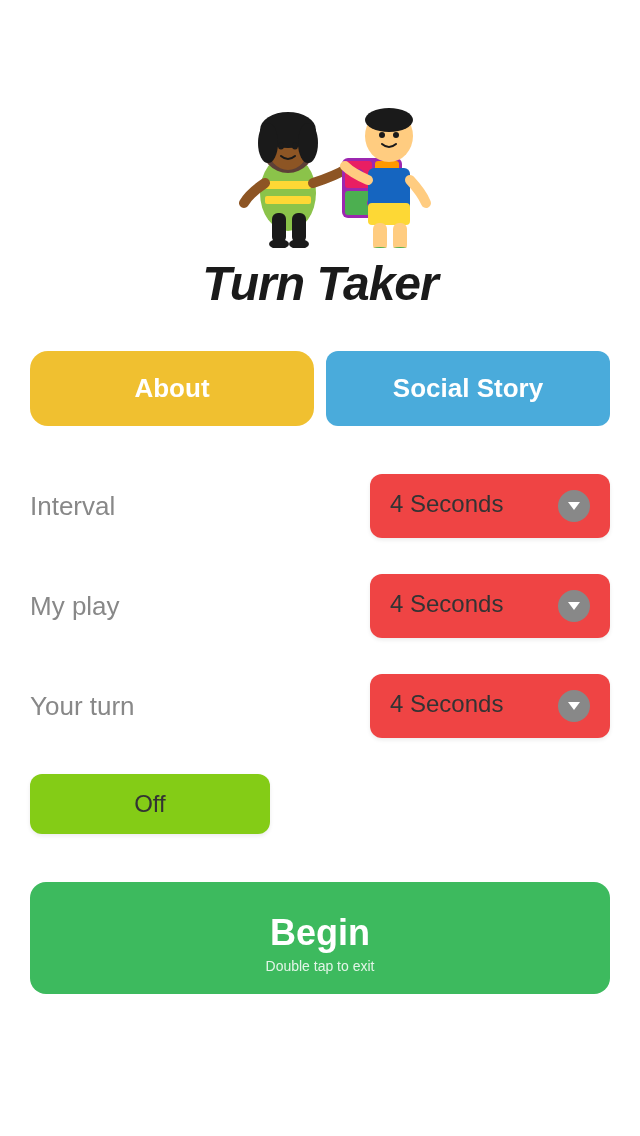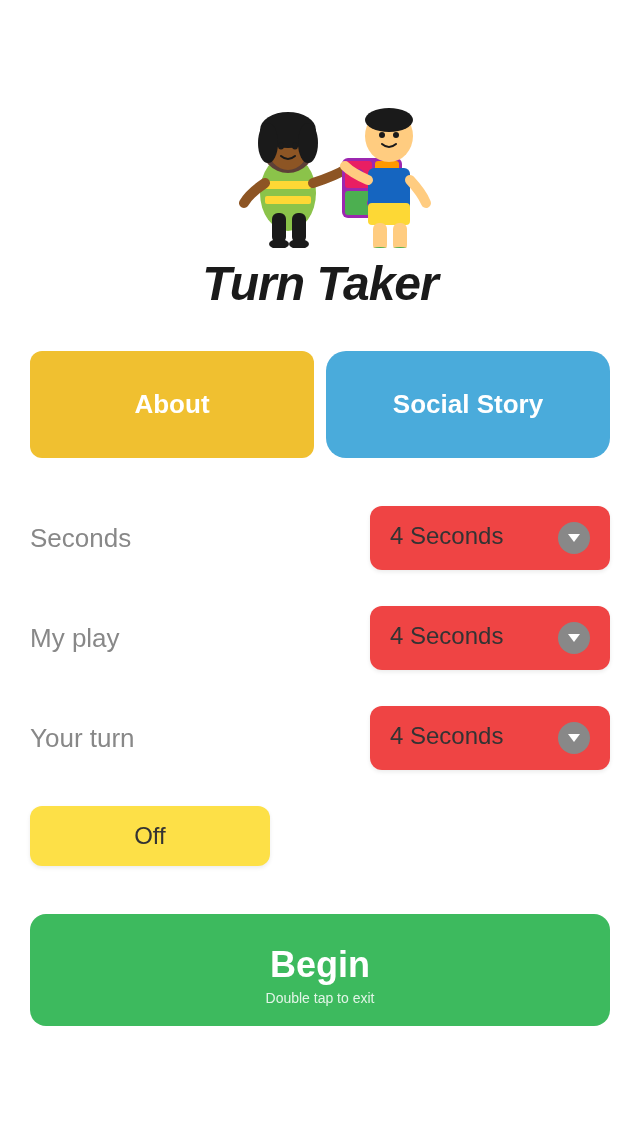--- a/index.html
+++ b/index.html
@@ -38,36 +38,36 @@
     .buttons-row {
       display: flex;
       flex-direction: row;
       gap: 12px;
       width: 580px;
       margin: 20px 0 30px 0;
     }
 
     .btn-about {
       flex: 1;
-      padding: 38px 10px;
+      padding: 22px 10px;
       background: #f0c030;
       border: none;
-      border-radius: 12px;
+      border-radius: 18px;
       font-size: 26px;
       font-weight: 600;
       color: #ffffff;
       cursor: pointer;
     }
 
     .btn-social-story {
       flex: 1;
       padding: 22px 10px;
       background: #4aabdb;
       border: none;
-      border-radius: 20px;
+      border-radius: 12px;
       font-size: 26px;
       font-weight: 600;
       color: #ffffff;
       cursor: pointer;
     }
 
     .settings-section {
       width: 580px;
       display: flex;
       flex-direction: column;
@@ -123,21 +123,21 @@
       content: '';
       border-left: 6px solid transparent;
       border-right: 6px solid transparent;
       border-top: 8px solid #ffffff;
     }
 
     .setting-toggle {
       display: flex;
       flex-direction: row;
       align-items: center;
-      background: #fde047;
+      background: #84cc16;
       border-radius: 12px;
       padding: 16px 20px;
       min-width: 240px;
       justify-content: center;
       cursor: pointer;
       box-shadow: 0 2px 4px rgba(0,0,0,0.08);
     }
 
     .setting-toggle-value {
       font-size: 24px;
@@ -249,21 +249,21 @@
 </div>
 
 <div class="buttons-row">
   <button class="btn-about">About</button>
   <button class="btn-social-story">Social Story</button>
 </div>
 
 <div class="settings-section">
 
   <div class="setting-row">
-    <span class="setting-label">Seconds</span>
+    <span class="setting-label">Interval</span>
     <div class="setting-dropdown">
       <span class="setting-dropdown-value">4 Seconds</span>
       <div class="dropdown-chevron"></div>
     </div>
   </div>
 
   <div class="setting-row">
     <span class="setting-label">My play</span>
     <div class="setting-dropdown">
       <span class="setting-dropdown-value">4 Seconds</span>

